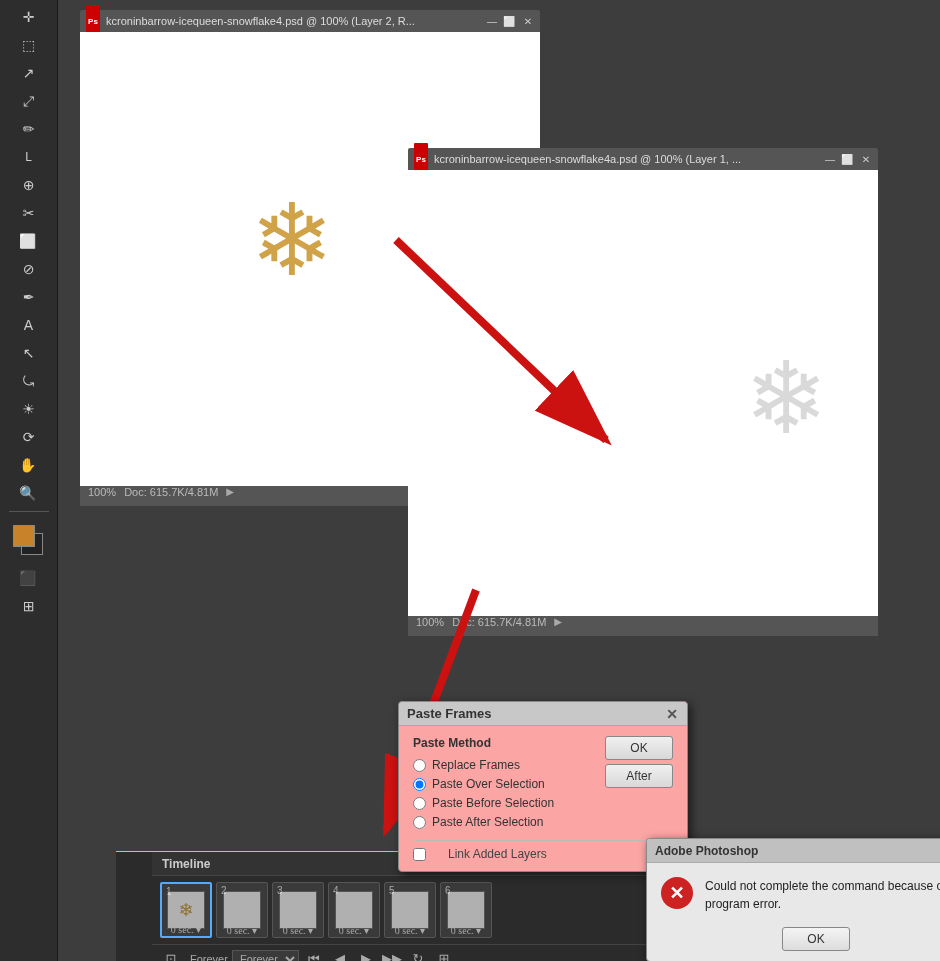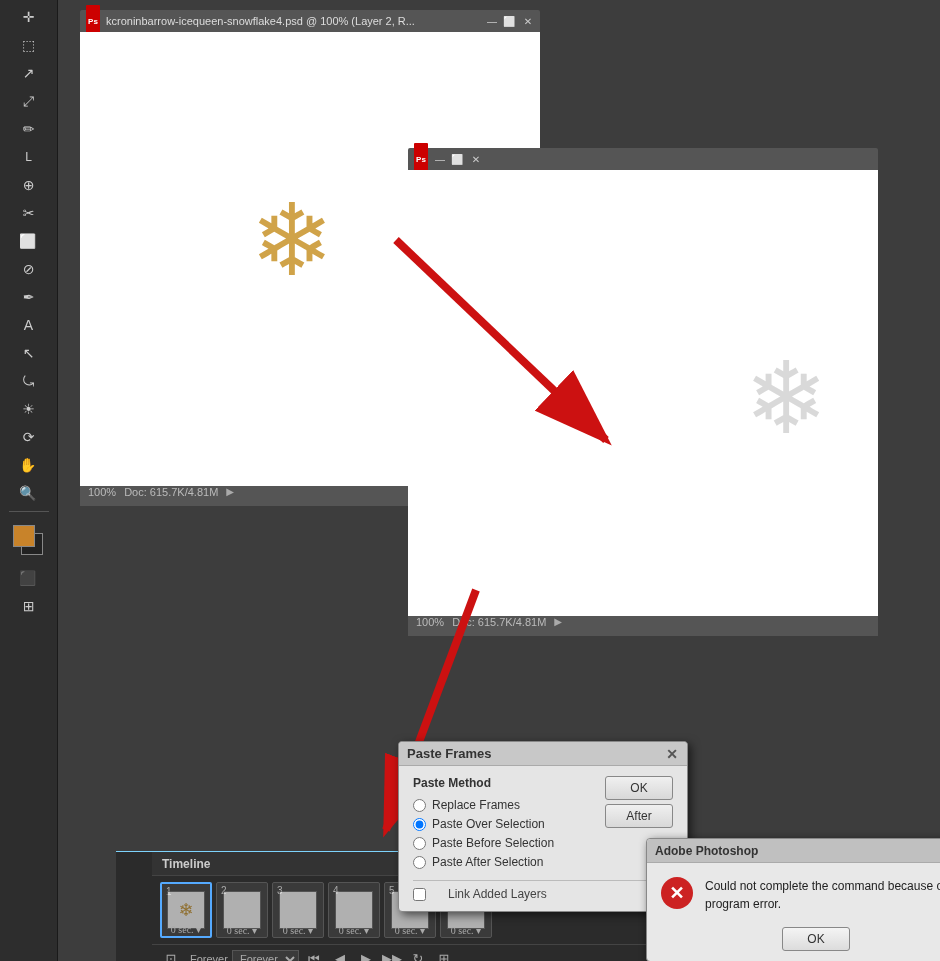--- a/index.html
+++ b/index.html
@@ -274,23 +274,23 @@
       border: none;
       color: #aaa;
       cursor: pointer;
       font-size: 14px;
     }
 
     
     .paste-frames-dialog {
       position: absolute;
       left: 340px;
-      top: 741px;
+      top: 701px;
       width: 290px;
-      background: #e5e5e5;
+      background: #fca5a5;
       border: 1px solid #888;
       border-radius: 4px;
       box-shadow: 3px 3px 10px rgba(0,0,0,0.6);
       z-index: 100;
     }
     .dialog-titlebar {
       height: 24px;
       background: #c8c8c8;
       border-bottom: 1px solid #aaa;
       border-radius: 4px 4px 0 0;
@@ -486,20 +486,21 @@
     <div class="canvas-statusbar">
       <span>100%</span>
       <span>Doc: 615.7K/4.81M</span>
       <span class="status-arrow">▶</span>
     </div>
   </div>
 
   <div class="canvas-window-2">
     <div class="window-titlebar">
       <div class="window-icon">Ps</div>
+      <span class="title-text">kcroninbarrow-icequeen-snowflake4a.psd @ 100% (Layer 1, ...</span>
       <div class="window-btn">—</div>
       <div class="window-btn">⬜</div>
       <div class="window-btn">✕</div>
     </div>
     <div class="canvas-body" style="height:446px;">
 
       <div style="position:absolute;right:50px;top:170px;font-size:100px;color:#bbb;opacity:0.55;">❄</div>
     </div>
     <div class="canvas-statusbar">
       <span>100%</span>

